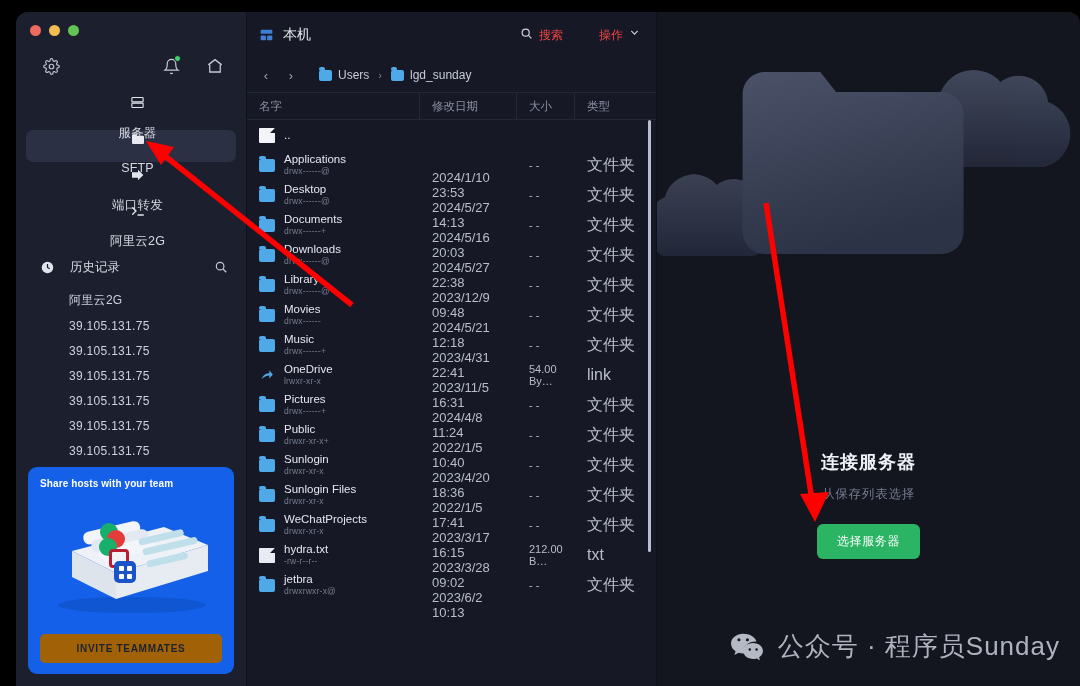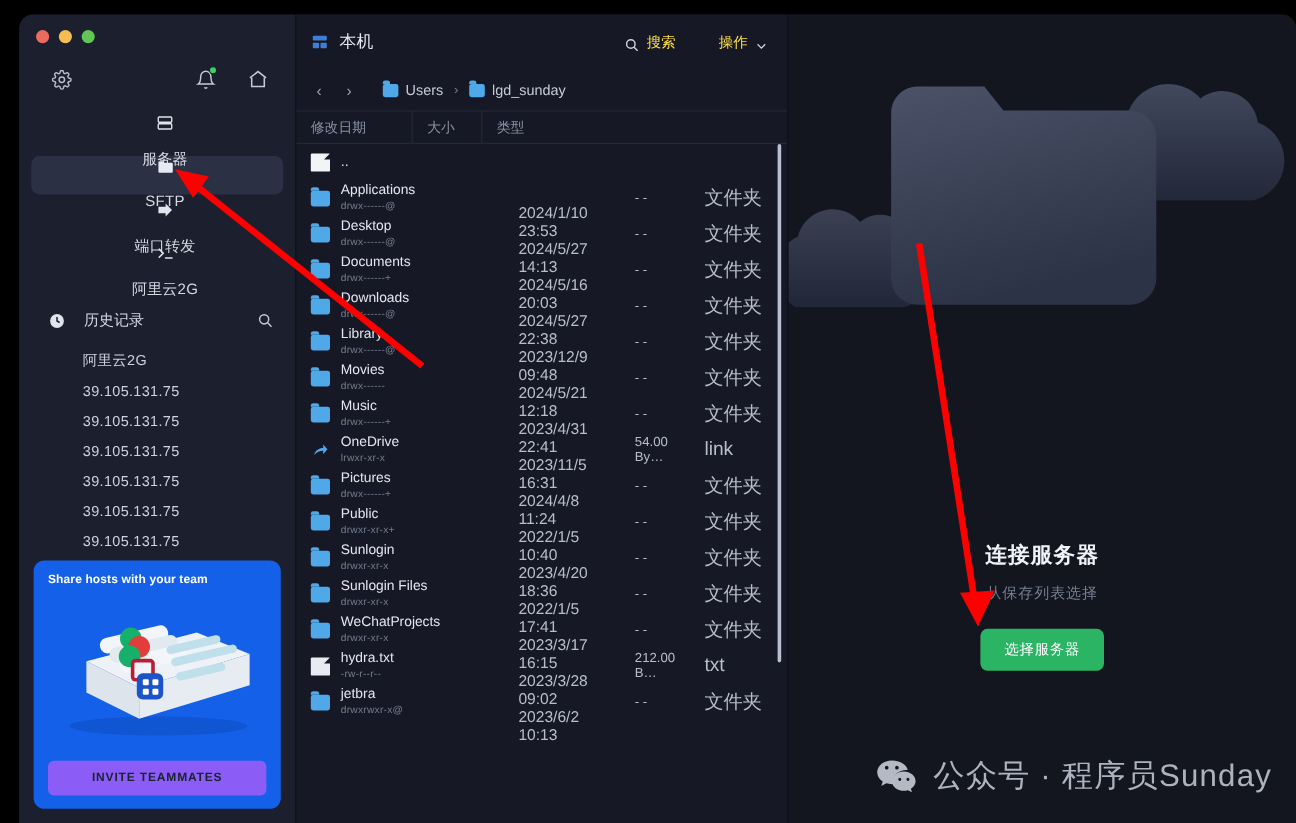--- a/index.html
+++ b/index.html
@@ -111,21 +111,21 @@
   }
   .promo-art {
     position: absolute;
     left: 18px; top: 32px;
     width: 172px; height: 118px;
   }
   .promo-btn {
     position: absolute;
     left: 12px; bottom: 11px;
     width: 182px; height: 29px;
-    background: #8b5cf6;
+    background: #a16207;
     border-radius: 5px;
     display: flex; align-items: center; justify-content: center;
     color: #1b2330; font-size: 10px; font-weight: bold;
     letter-spacing: .7px;
   }
 
   
   .filepanel {
     width: 410px; flex: 0 0 410px;
     background: #161925;
@@ -138,22 +138,22 @@
     display: flex; align-items: center;
     padding: 0 16px 0 12px;
     gap: 10px;
   }
   .fp-head .machine {
     display: flex; align-items: center; gap: 9px;
     color: #e6e8f0; font-size: 14px;
   }
   .fp-head .spacer { flex: 1; }
   .fp-act {
-    display: flex; align-items: flex-end; gap: 6px;
-    color: #fde047; font-size: 12px;
+    display: flex; align-items: flex-start; gap: 6px;
+    color: #ef4444; font-size: 12px;
   }
 
   .breadcrumb {
     height: 34px;
     display: flex; align-items: center;
     padding-left: 10px;
     gap: 7px;
     color: #c7cbd8; font-size: 12px;
   }
   .bc-arrow { width: 18px; text-align: center; color: #9aa0b1; font-size: 13px; }
@@ -444,20 +444,21 @@
         <span>Users</span>
       </span>
       <span class="bc-sep">›</span>
       <span class="bc-crumb">
         <span class="folder-mini"></span>
         <span>lgd_sunday</span>
       </span>
     </div>
 
     <div class="col-head">
+      <div class="c-name">名字</div>
       <div class="c-date">修改日期</div>
       <div class="c-size">大小</div>
       <div class="c-type">类型</div>
     </div>
 
     <div class="rows">
       <div id="rows-host">
           <div class="row">
             <div class="rn">
               <span class="fico doc"></span>

